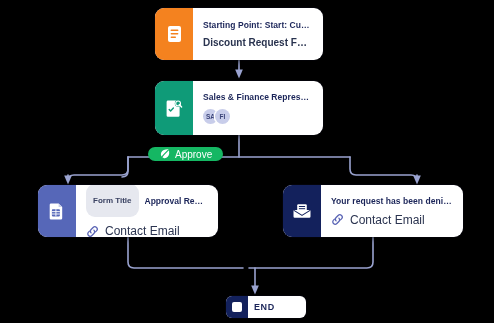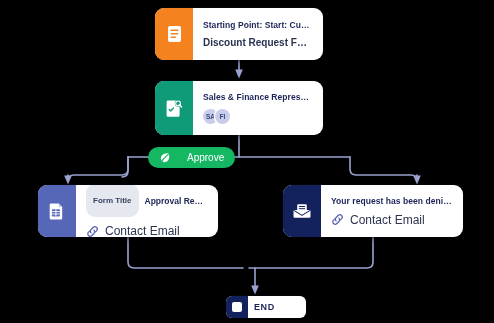--- a/index.html
+++ b/index.html
@@ -156,24 +156,24 @@
     white-space: nowrap;
     overflow: hidden;
     text-overflow: ellipsis;
   }
 
   
   .pill {
     position: absolute;
     display: flex;
     align-items: center;
-    gap: 16px;
+    gap: 4px;
     border-radius: 12px;
     padding: 0 11px;
-    height: 21px;
+    height: 14px;
     font-size: 10px;
     color: #ffffff;
     white-space: nowrap;
     box-sizing: border-box;
   }
   #pill-approve {
     left: 148px; top: 147px;
     background: #15b763;
   }
   #pill-deny {

